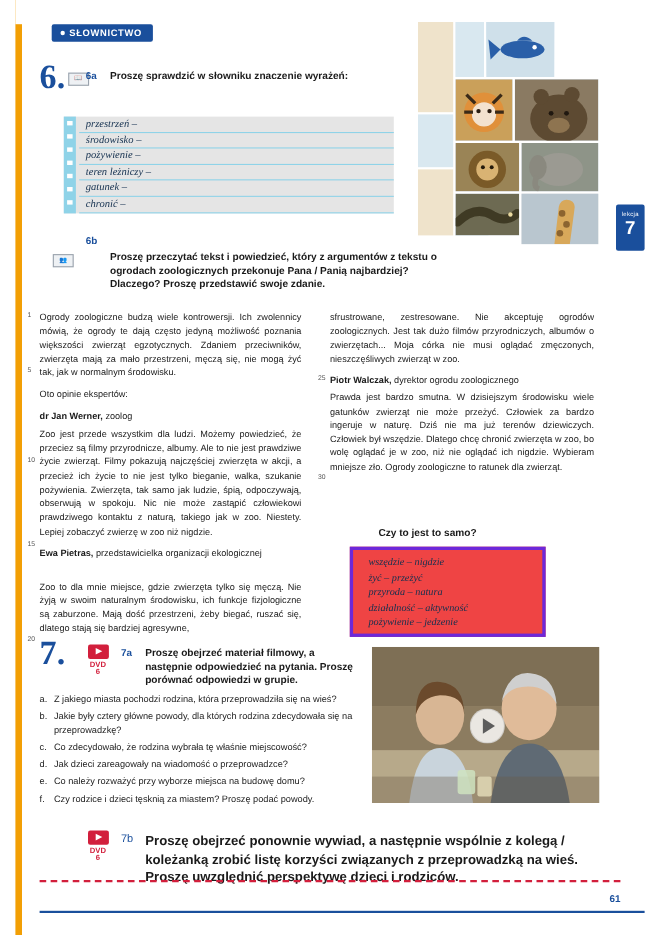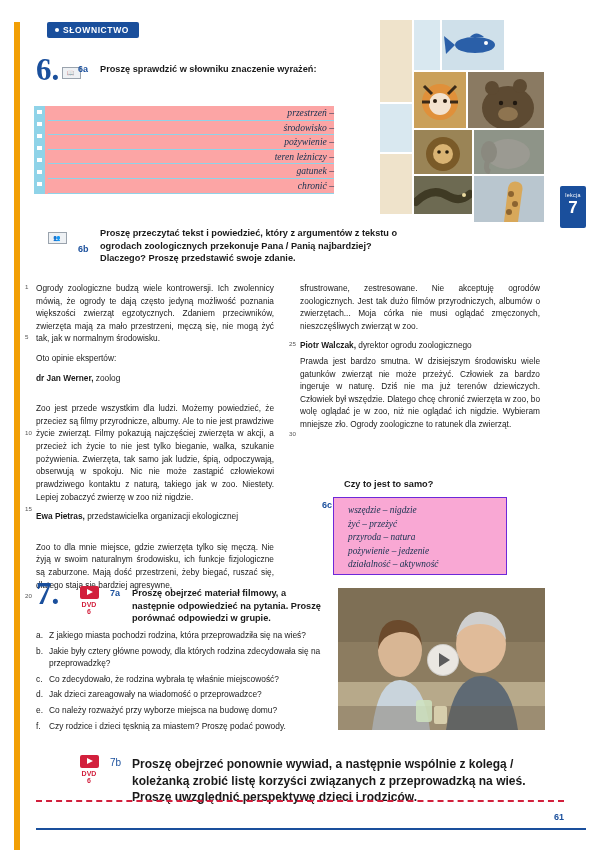--- a/index.html
+++ b/index.html
@@ -103,26 +103,25 @@
   }
   .icon-book {
     position: absolute;
     left: 62px;
     top: 63px;
   }
 
   
   .note-box {
     position: absolute;
-    left: 34px;
+    left: 58px;
     top: 106px;
     width: 300px;
     height: 88px;
-    background: #fca5a5;
-    text-align: right;
+    background: #e5e5e5;
   }
   .note-strip {
     position: absolute;
     left: 0; top: 0;
     width: 11px; height: 100%;
     background: #8fd3e8;
   }
   .note-strip i {
     position: absolute;
     left: 3px;
@@ -169,21 +168,21 @@
     text-align: center;
     border-radius: 2px;
   }
   .tab-lekcja .t1 { font-size: 5.4px; margin-top: 6px; letter-spacing: .3px; }
   .tab-lekcja .t2 { font-size: 17px; font-weight: bold; line-height: 1; margin-top: 1px; }
 
   
   .label-6b {
     position: absolute;
     left: 78px;
-    top: 244px;
+    top: 214px;
     font-size: 9px;
     font-weight: bold;
     color: #1a4f9c;
   }
   .icon-pair {
     position: absolute;
     left: 48px;
     top: 228px;
   }
   .task-6b-text {
@@ -231,23 +230,22 @@
     top: 479px;
     font-size: 9.2px;
     font-weight: bold;
   }
   .green-box {
     position: absolute;
     left: 318px;
     top: 497px;
     width: 172px;
     height: 76px;
-    background: #f9a8d4;
-    border: 1px solid #6d28d9;
-    margin-left: 15px;
+    background: #ef4444;
+    border: 3px solid #6d28d9;
   }
   .green-box .gl {
     font-family: "Liberation Serif", serif;
     font-style: italic;
     font-size: 9.3px;
     color: #14304f;
     padding: 0 0 0 14px;
     line-height: 13.6px;
   }
   .green-box .gl:first-child { padding-top: 6px; }
@@ -511,21 +509,21 @@
   <div class="label-6b">6b</div>
   <div class="task-6b-text">Proszę przeczytać tekst i powiedzieć, który z argumentów z tekstu o ogrodach zoologicznych przekonuje Pana / Panią najbardziej? Dlaczego? Proszę przedstawić swoje zdanie.</div>
 
   <div class="col left">
     <div class="para">
       <span class="lineno" style="top:0">1</span>
       <span class="lineno" style="top:50px">5</span>
       <p>Ogrody zoologiczne budzą wiele kontrowersji. Ich zwolennicy mówią, że ogrody te dają często jedyną możliwość poznania większości zwierząt egzotycznych. Zdaniem przeciwników, zwierzęta mają za mało przestrzeni, męczą się, nie mogą żyć tak, jak w normalnym środowisku.</p>
     </div>
     <p>Oto opinie ekspertów:</p>
-    <p style="margin-bottom:18px">
+    <p style="margin-bottom:4px">
       <span class="name">dr Jan Werner,</span>
       <span>zoolog</span>
     </p>
     <div class="para">
       <span class="lineno" style="top:26px">10</span>
       <span class="lineno" style="top:102px">15</span>
       <p>Zoo jest przede wszystkim dla ludzi. Możemy powiedzieć, że przeciez są filmy przyrodnicze, albumy. Ale to nie jest prawdziwe życie zwierząt. Filmy pokazują najczęściej zwierzęta w akcji, a przecież ich życie to nie jest tylko bieganie, walka, szukanie pożywienia. Zwierzęta, tak samo jak ludzie, śpią, odpoczywają, obserwują w spokoju. Nic nie może zastąpić człowiekowi prawdziwego kontaktu z naturą, takiego jak w zoo. Niestety. Lepiej zobaczyć zwierzę w zoo niż nigdzie.</p>
     </div>
     <p style="margin-bottom:18px">
       <span class="name">Ewa Pietras,</span>
@@ -549,22 +547,22 @@
       <p>Prawda jest bardzo smutna. W dzisiejszym środowisku wiele gatunków zwierząt nie może przeżyć. Człowiek za bardzo ingeruje w naturę. Dziś nie ma już terenów dziewiczych. Człowiek był wszędzie. Dlatego chcę chronić zwierzęta w zoo, bo wolę oglądać je w zoo, niż nie oglądać ich nigdzie. Wybieram mniejsze zło. Ogrody zoologiczne to ratunek dla zwierząt.</p>
     </div>
   </div>
 
   <div class="label-6c">6c</div>
   <div class="task-6c-text">Czy to jest to samo?</div>
   <div class="green-box">
     <div class="gl">wszędzie – nigdzie</div>
     <div class="gl">żyć – przeżyć</div>
     <div class="gl">przyroda – natura</div>
+    <div class="gl">działalność – aktywność</div>
     <div class="gl">pożywienie – jedzenie</div>
-    <div class="gl">działalność – aktywność</div>
   </div>
 
   <div class="ex-num seven">7.</div>
   <div class="dvd-badge" style="left:72px; top:586px;">
     <span class="play"></span>
     <span>DVD</span>
     <span style="display:block">6</span>
   </div>
   <div class="label-7a">7a</div>
   <div class="task-7a-text">Proszę obejrzeć materiał filmowy, a następnie odpowiedzieć na pytania. Proszę porównać odpowiedzi w grupie.</div>

